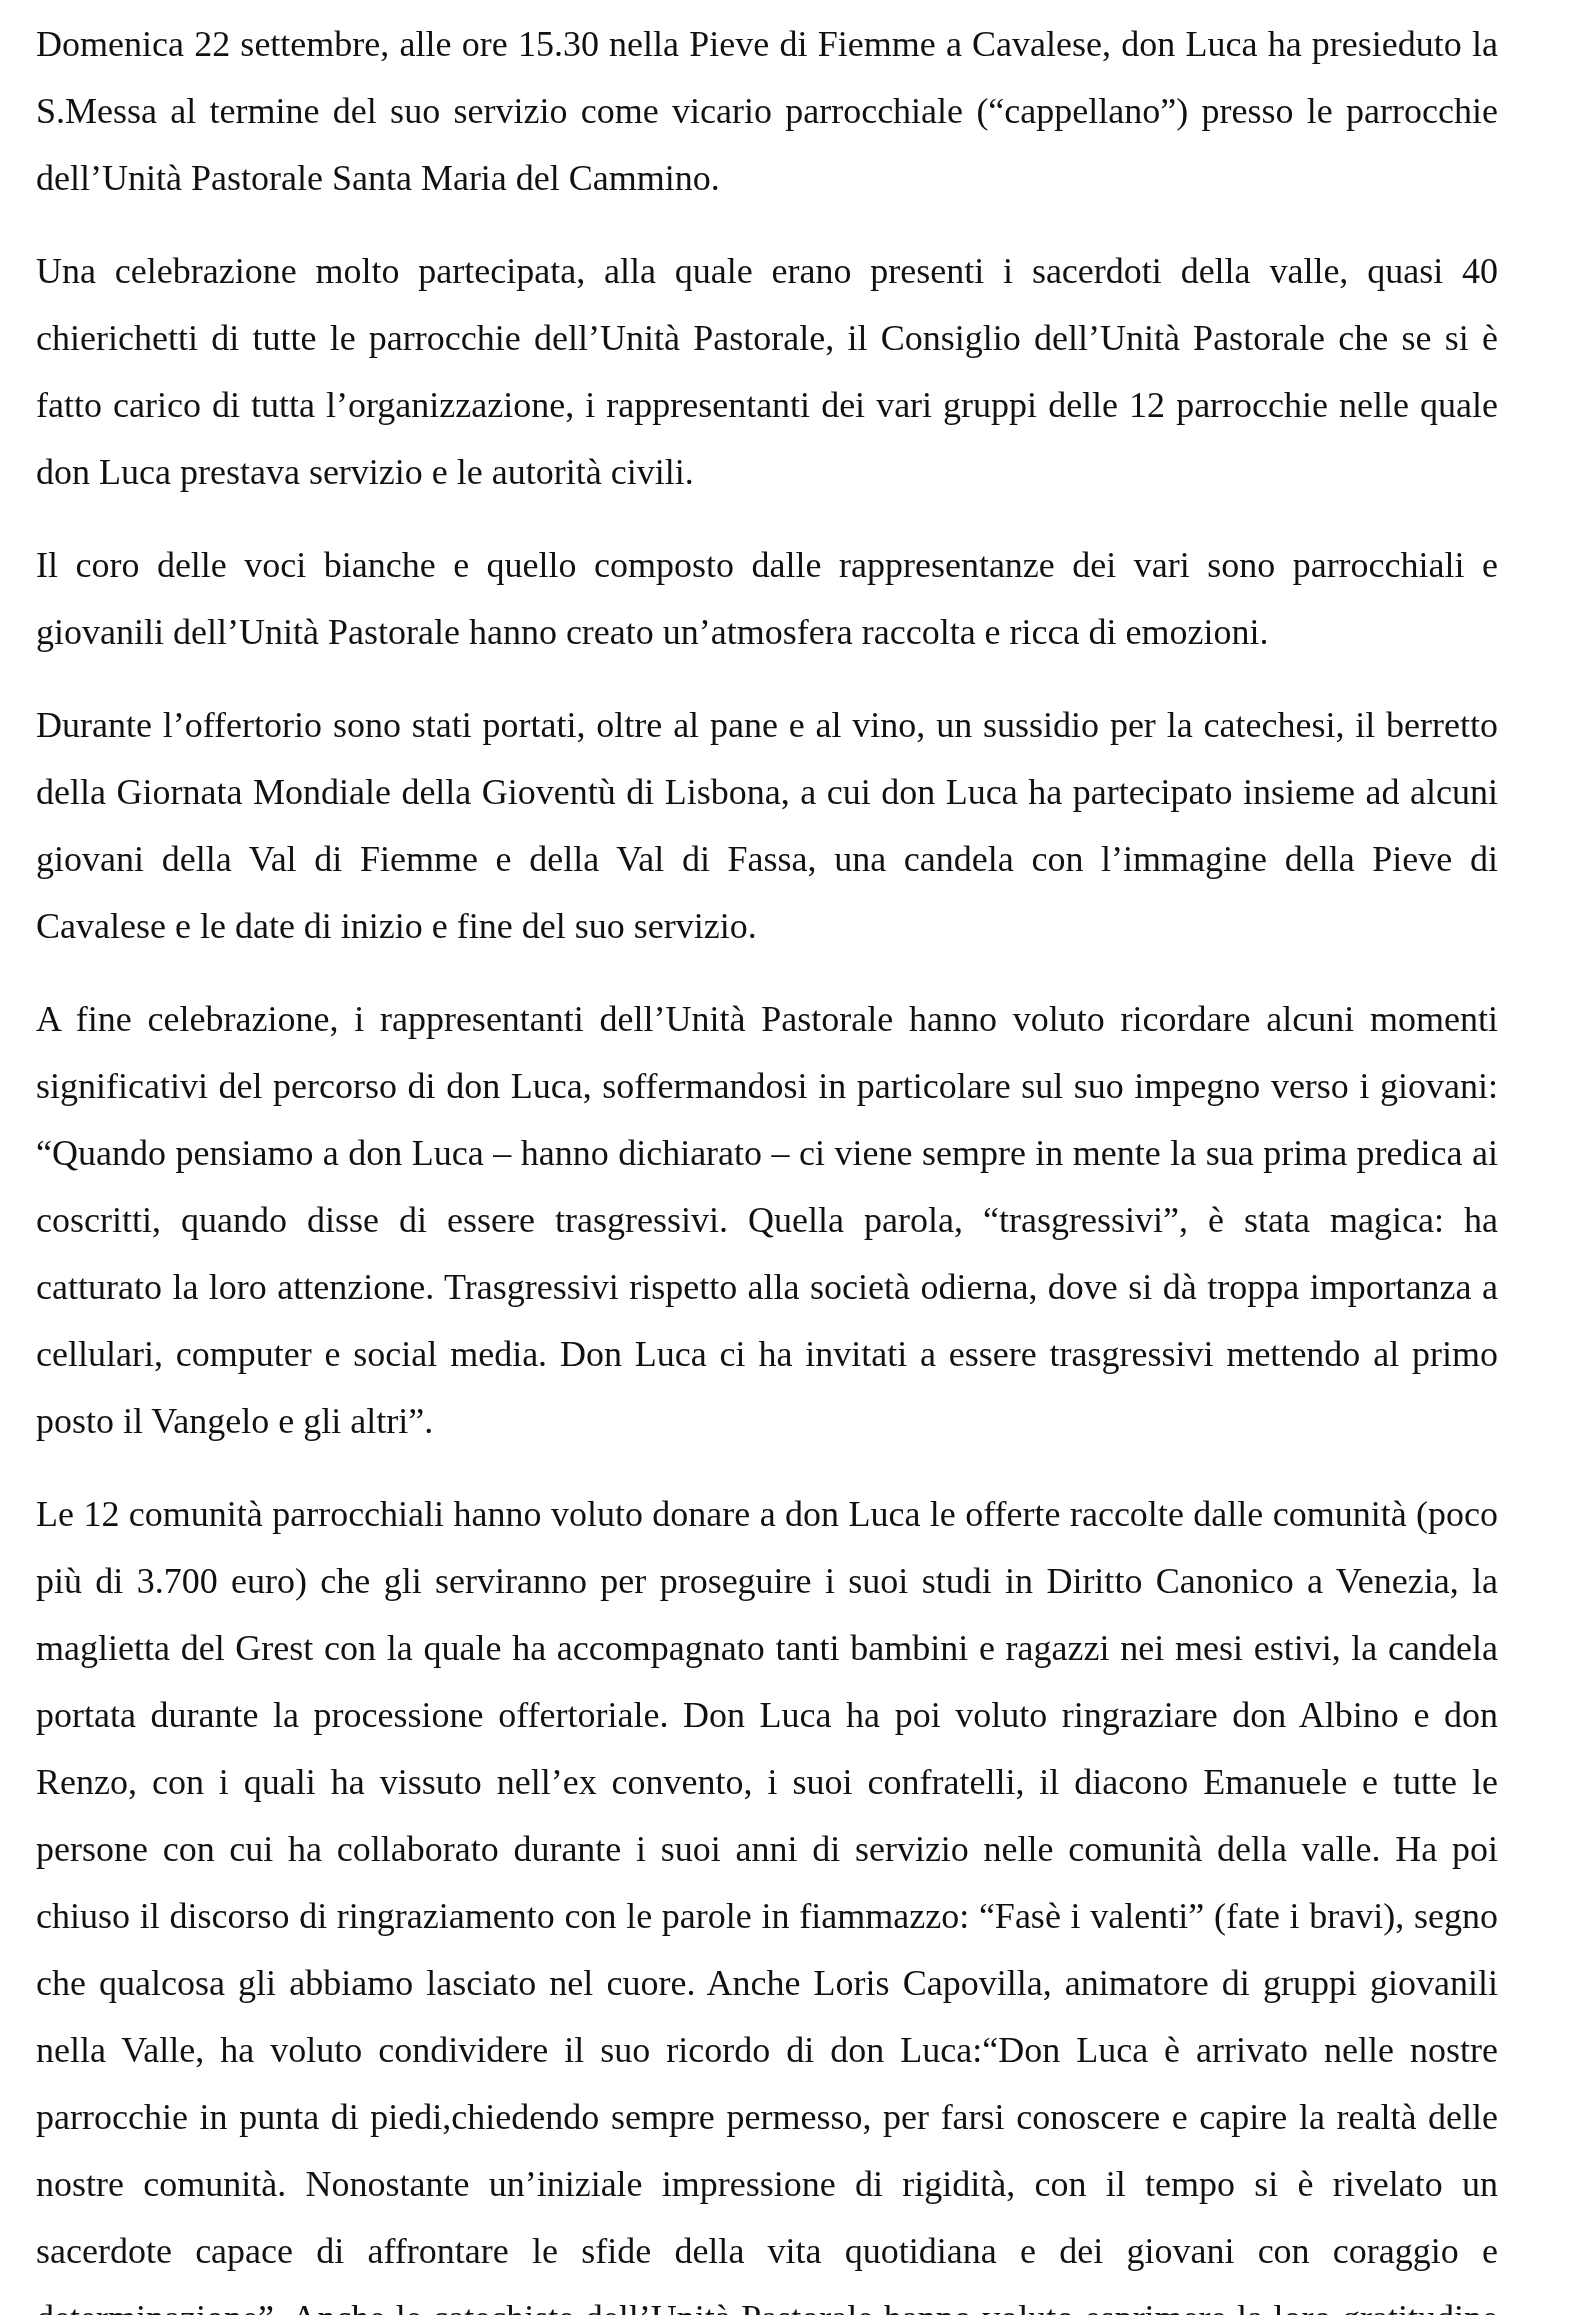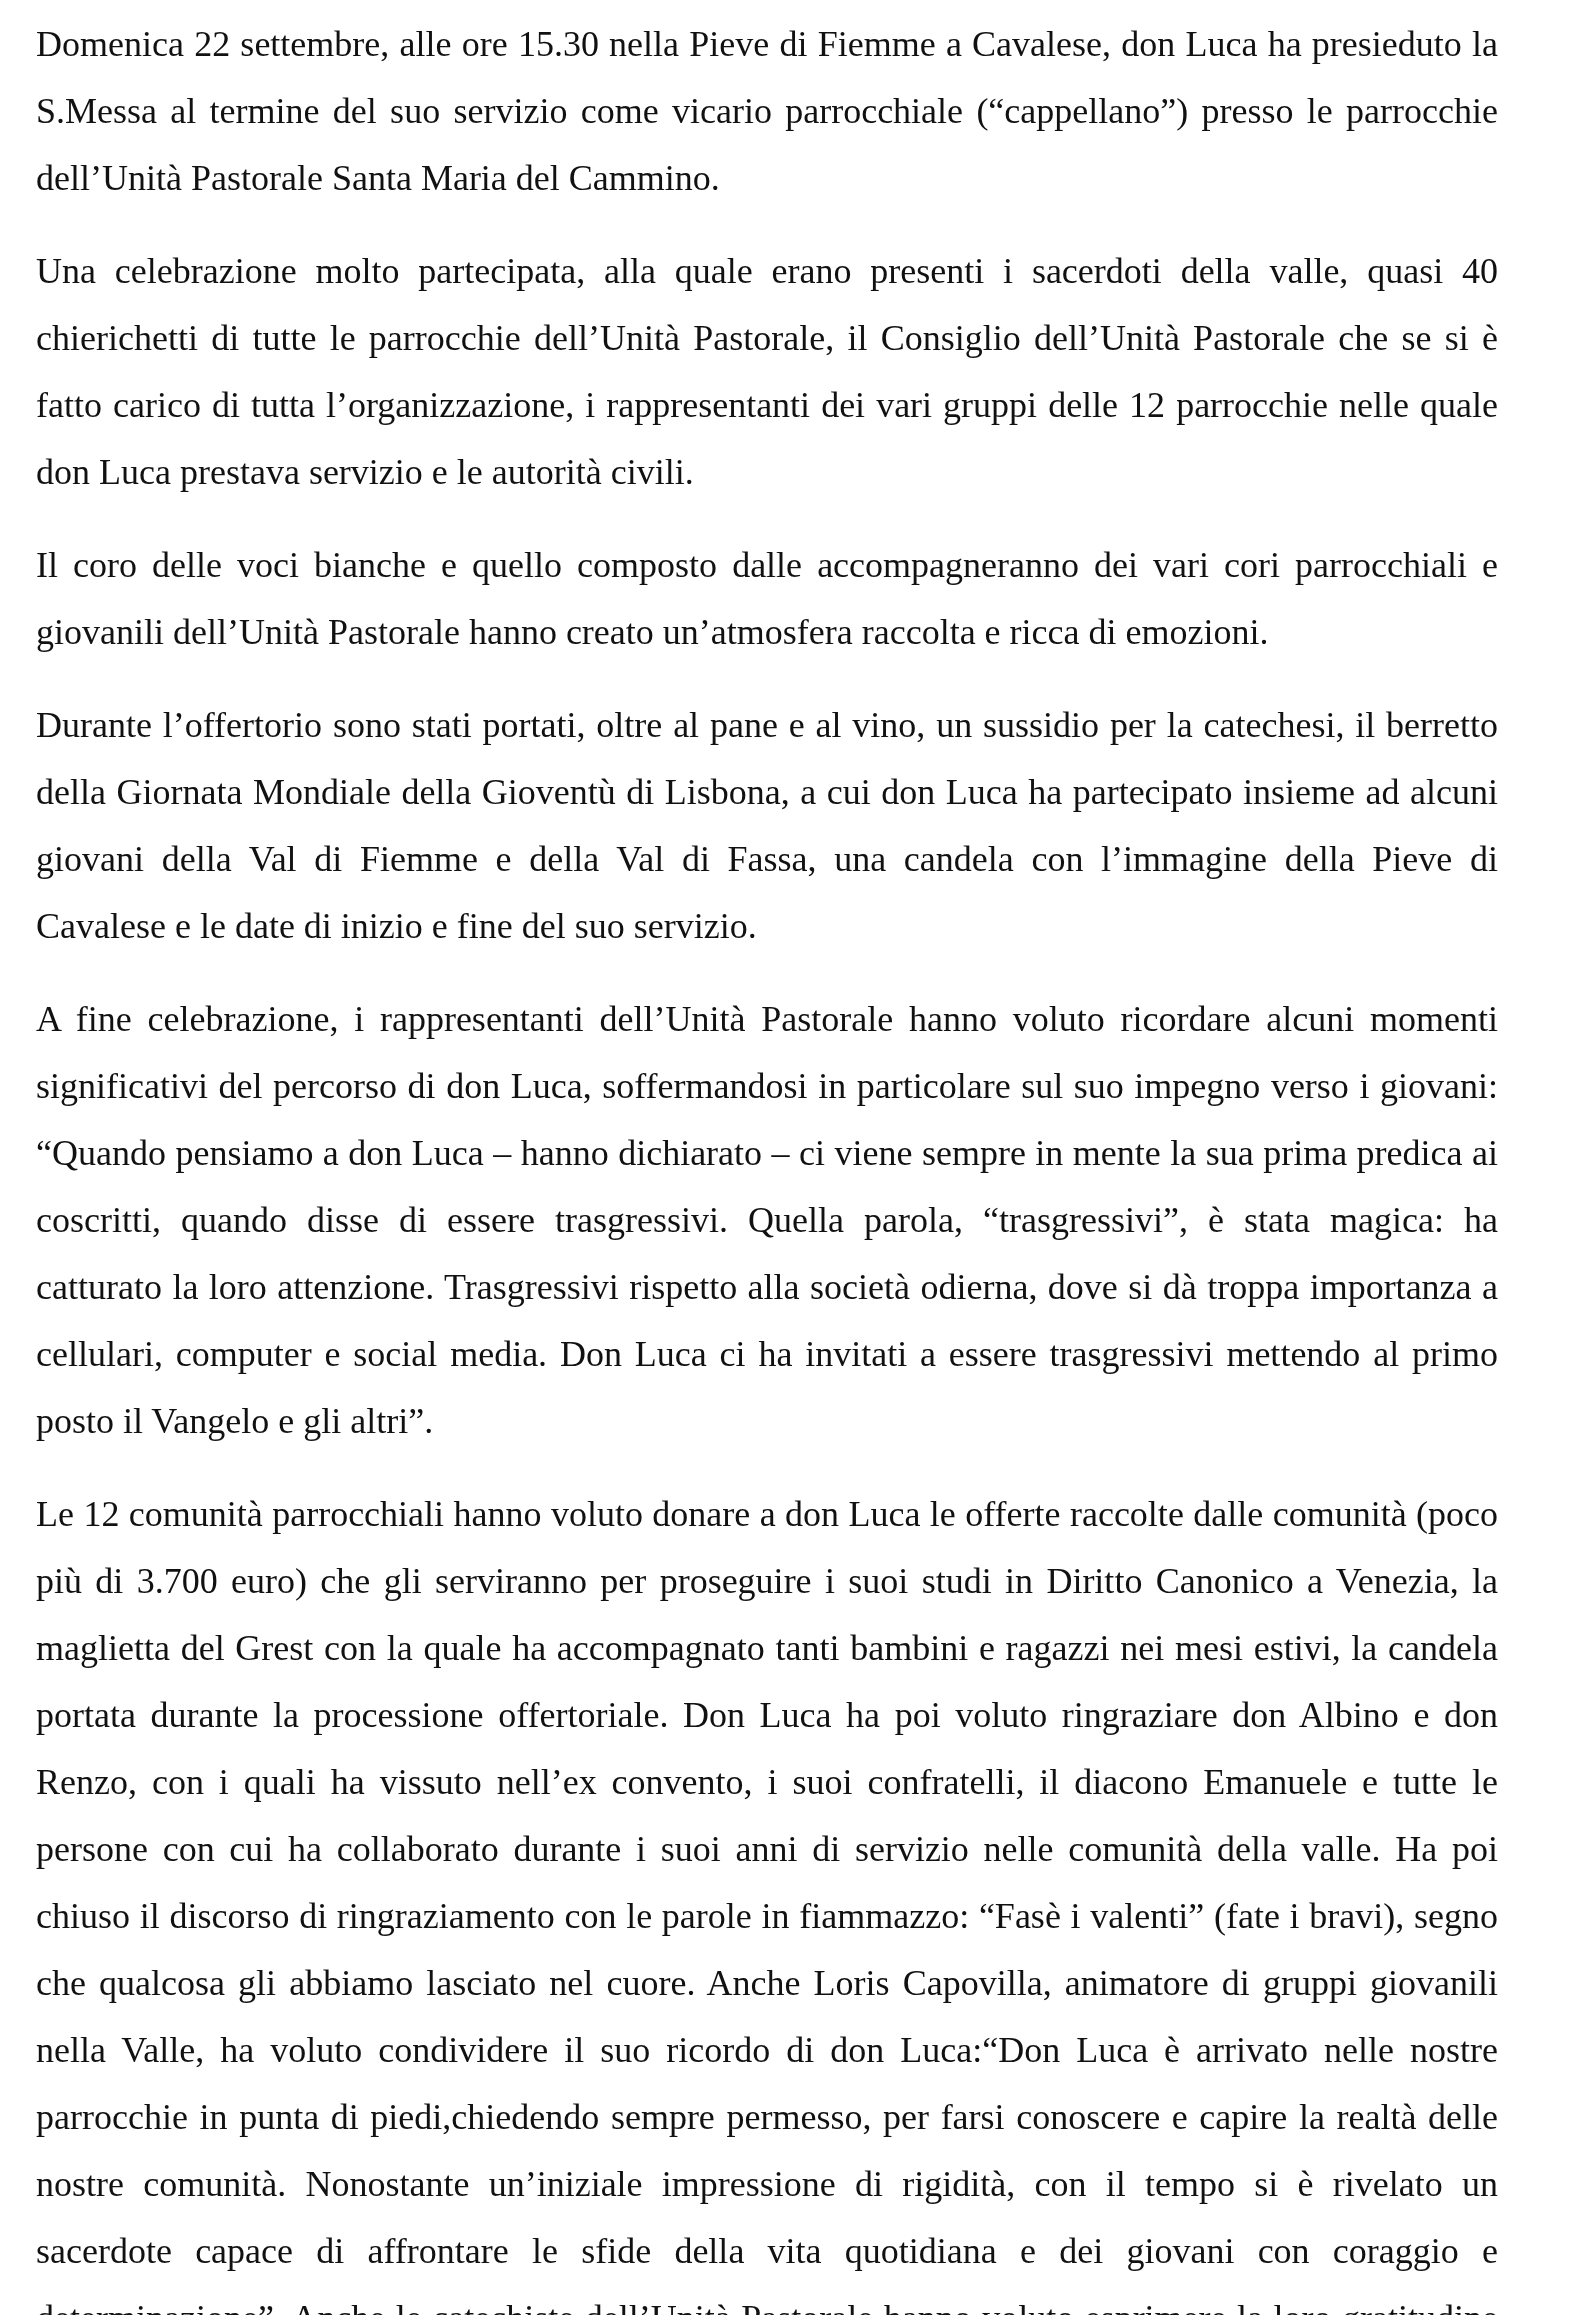--- a/index.html
+++ b/index.html
@@ -17,19 +17,19 @@
   }
   .page p { margin: 0 0 26px 0; }
   .page p.last { margin-bottom: 0; font-weight: bold; }
 </style>
 </head>
 <body>
 
 <div class="page">
   <p>Domenica 22 settembre, alle ore 15.30 nella Pieve di Fiemme a Cavalese, don Luca ha presieduto la S.Messa al termine del suo servizio come vicario parrocchiale (“cappellano”) presso le parrocchie dell’Unità Pastorale Santa Maria del Cammino.</p>
   <p>Una celebrazione molto partecipata, alla quale erano presenti i sacerdoti della valle, quasi 40 chierichetti di tutte le parrocchie dell’Unità Pastorale, il Consiglio dell’Unità Pastorale che se si è fatto carico di tutta l’organizzazione, i rappresentanti dei vari gruppi delle 12 parrocchie nelle quale don Luca prestava servizio e le autorità civili.</p>
-  <p>Il coro delle voci bianche e quello composto dalle accompagneranno dei vari cori parrocchiali e giovanili dell’Unità Pastorale hanno creato un’atmosfera raccolta e ricca di emozioni.</p>
+  <p>Il coro delle voci bianche e quello composto dalle rappresentanze dei vari sono parrocchiali e giovanili dell’Unità Pastorale hanno creato un’atmosfera raccolta e ricca di emozioni.</p>
   <p>Durante l’offertorio sono stati portati, oltre al pane e al vino, un sussidio per la catechesi, il berretto della Giornata Mondiale della Gioventù di Lisbona, a cui don Luca ha partecipato insieme ad alcuni giovani della Val di Fiemme e della Val di Fassa, una candela con l’immagine della Pieve di Cavalese e le date di inizio e fine del suo servizio.</p>
   <p>A fine celebrazione, i rappresentanti dell’Unità Pastorale hanno voluto ricordare alcuni momenti significativi del percorso di don Luca, soffermandosi in particolare sul suo impegno verso i giovani: “Quando pensiamo a don Luca – hanno dichiarato – ci viene sempre in mente la sua prima predica ai coscritti, quando disse di essere trasgressivi. Quella parola, “trasgressivi”, è stata magica: ha catturato la loro attenzione. Trasgressivi rispetto alla società odierna, dove si dà troppa importanza a cellulari, computer e social media. Don Luca ci ha invitati a essere trasgressivi mettendo al primo posto il Vangelo e gli altri”.</p>
   <p>Le 12 comunità parrocchiali hanno voluto donare a don Luca le offerte raccolte dalle comunità (poco più di 3.700 euro) che gli serviranno per proseguire i suoi studi in Diritto Canonico a Venezia, la maglietta del Grest con la quale ha accompagnato tanti bambini e ragazzi nei mesi estivi, la candela portata durante la processione offertoriale. Don Luca ha poi voluto ringraziare don Albino e don Renzo, con i quali ha vissuto nell’ex convento, i suoi confratelli, il diacono Emanuele e tutte le persone con cui ha collaborato durante i suoi anni di servizio nelle comunità della valle. Ha poi chiuso il discorso di ringraziamento con le parole in fiammazzo: “Fasè i valenti” (fate i bravi), segno che qualcosa gli abbiamo lasciato nel cuore. Anche Loris Capovilla, animatore di gruppi giovanili nella Valle, ha voluto condividere il suo ricordo di don Luca:“Don Luca è arrivato nelle nostre parrocchie in punta di piedi,chiedendo sempre permesso, per farsi conoscere e capire la realtà delle nostre comunità. Nonostante un’iniziale impressione di rigidità, con il tempo si è rivelato un sacerdote capace di affrontare le sfide della vita quotidiana e dei giovani con coraggio e determinazione”. Anche le catechiste dell’Unità Pastorale hanno voluto esprimere la loro gratitudine verso don Luca: “Ci hai insegnato tanto, ci hai sostenuto, hai creduto in noi e ci hai anche lasciati liberi nel nostro operato, sapendo consigliarci e accogliendo le nostre proposte. Le nostre preghiere ti accompagneranno lungo il tuo percorso di vita e di ministero sacerdotale”.</p>
   <p class="last">GRAZIE DON LUCA, IL TUO ESEMPIO CI ACCOMPAGNERA’ PER SEMPRE “FAI ‘L VALENTO”</p>
 </div>
 
 
 </body></html>

